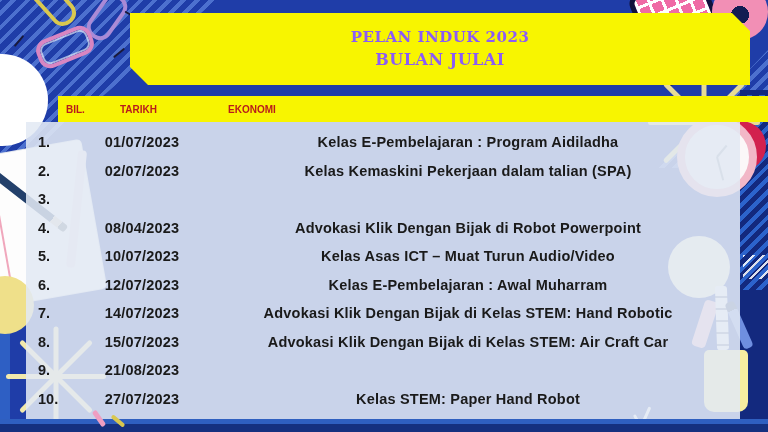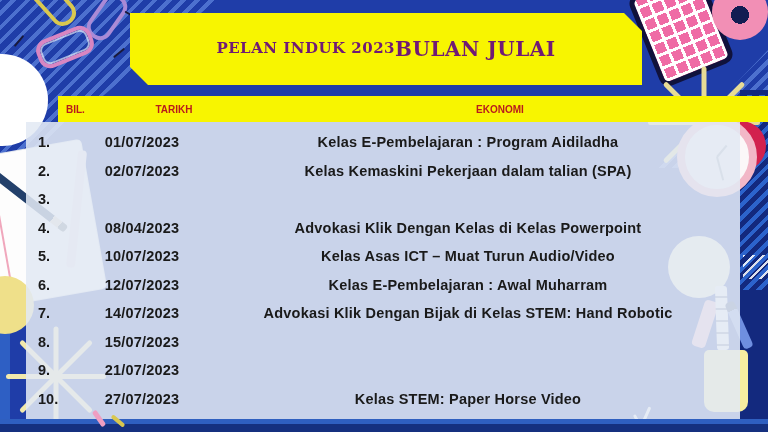--- a/index.html
+++ b/index.html
@@ -101,39 +101,39 @@
 
   .check-mark{left:634px;top:406px;width:30px;height:20px;}
   .check-mark i{position:absolute;display:block;background:#fff;border-radius:2px;}
   .check-mark .c1{left:2px;top:8px;width:3px;height:14px;transform:rotate(-28deg);}
   .check-mark .c2{left:10px;top:0px;width:3px;height:22px;transform:rotate(24deg);}
   .tiny-pencil-1{left:90px;top:416px;width:18px;height:5px;border-radius:2px;background:#ef9ec2;transform:rotate(55deg);z-index:3;}
   .tiny-pencil-2{left:110px;top:419px;width:16px;height:4px;border-radius:2px;background:#d9c74f;transform:rotate(40deg);z-index:3;}
 
   
   .title-box{
-    position:absolute;z-index:3;left:130px;top:13px;width:512px;height:72px;
+    position:absolute;z-index:3;left:130px;top:13px;width:620px;height:72px;
     background:#f8f500;
     clip-path:polygon(0 0,calc(100% - 18px) 0,100% 18px,100% 100%,18px 100%,0 calc(100% - 18px));
-    display:flex;justify-content:center;align-items:center;
-    font-family:"DejaVu Serif",serif;color:#701a75;text-align:center;line-height:1.45;
+    display:flex;flex-direction:column;justify-content:center;align-items:center;
+    font-family:"DejaVu Serif",serif;color:#8b5cf6;text-align:center;line-height:1.45;
     filter:drop-shadow(2px 3px 0 rgba(8,16,60,.5));
   }
   .title-line1{font-size:15px;font-weight:bold;letter-spacing:.5px;}
   .title-line2{font-size:13px;font-weight:normal;letter-spacing:.3px;}
-  .title-line3{font-size:20px;font-weight:bold;letter-spacing:.5px;}
+  .title-line3{font-size:16px;font-weight:bold;letter-spacing:.5px;}
 
   
   .tbl-header{
     position:absolute;z-index:3;left:26px;top:96px;width:714px;height:26px;
     background:#f8f500;display:grid;grid-template-columns:62px 108px 1fr;align-items:center;
     font-weight:bold;font-size:10px;color:#b91c1c;margin-left:32px;
   }
   .tbl-header .h-bil{padding-left:8px;}
-  .tbl-header .h-tarikh,.tbl-header .h-aktiviti{text-align:center;}
+  .tbl-header .h-tarikh,.tbl-header .h-aktiviti{text-align:left;}
   .tbl-body{
     position:absolute;z-index:2;left:26px;top:122px;width:714px;height:297px;
     background:rgba(226,233,244,.87);
     display:flex;flex-direction:column;justify-content:space-evenly;
   }
   .row{display:grid;grid-template-columns:62px 108px 1fr;align-items:center;
     font-weight:bold;font-size:14.5px;color:#1a1a1a;}
   .cell-bil{padding-left:12px;}
   .cell-tarikh,.cell-aktiviti{text-align:center;letter-spacing:.2px;}
 </style>
@@ -217,48 +217,49 @@
       <span class="cell-bil">2.</span>
       <span class="cell-tarikh">02/07/2023</span>
       <span class="cell-aktiviti">Kelas Kemaskini Pekerjaan dalam talian (SPA)</span>
     </div>
     <div class="row">
       <span class="cell-bil">3.</span>
     </div>
     <div class="row">
       <span class="cell-bil">4.</span>
       <span class="cell-tarikh">08/04/2023</span>
-      <span class="cell-aktiviti">Advokasi Klik Dengan Kelas di Kelas Powerpoint</span>
+      <span class="cell-aktiviti">Advokasi Klik Dengan Bijak di Robot Powerpoint</span>
     </div>
     <div class="row">
       <span class="cell-bil">5.</span>
       <span class="cell-tarikh">10/07/2023</span>
       <span class="cell-aktiviti">Kelas Asas ICT – Muat Turun Audio/Video</span>
     </div>
     <div class="row">
       <span class="cell-bil">6.</span>
       <span class="cell-tarikh">12/07/2023</span>
       <span class="cell-aktiviti">Kelas E-Pembelajaran : Awal Muharram</span>
     </div>
     <div class="row">
       <span class="cell-bil">7.</span>
       <span class="cell-tarikh">14/07/2023</span>
       <span class="cell-aktiviti">Advokasi Klik Dengan Bijak di Kelas STEM: Hand Robotic</span>
     </div>
     <div class="row">
       <span class="cell-bil">8.</span>
       <span class="cell-tarikh">15/07/2023</span>
+      <span class="cell-aktiviti">Advokasi Klik Dengan Bijak di Kelas STEM: Air Craft Car</span>
     </div>
     <div class="row">
       <span class="cell-bil">9.</span>
-      <span class="cell-tarikh">21/07/2023</span>
+      <span class="cell-tarikh">21/08/2023</span>
     </div>
     <div class="row">
       <span class="cell-bil">10.</span>
       <span class="cell-tarikh">27/07/2023</span>
-      <span class="cell-aktiviti">Kelas STEM: Paper Horse Video</span>
+      <span class="cell-aktiviti">Kelas STEM: Paper Hand Robot</span>
     </div>
   </div>
 
   <div class="bottom-strip-light"></div>
   <div class="bottom-strip-dark"></div>
 
 </div>
 
 </body></html>

